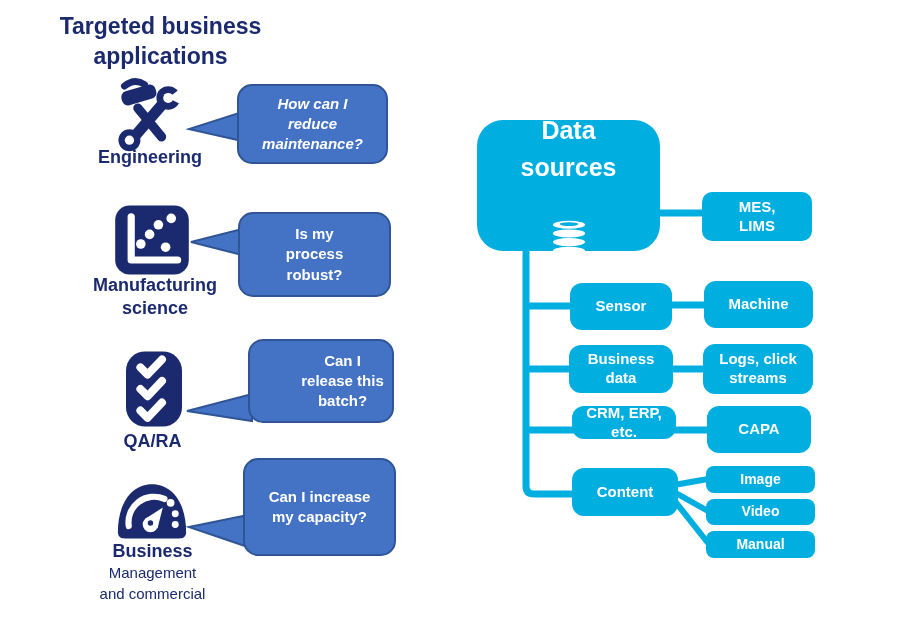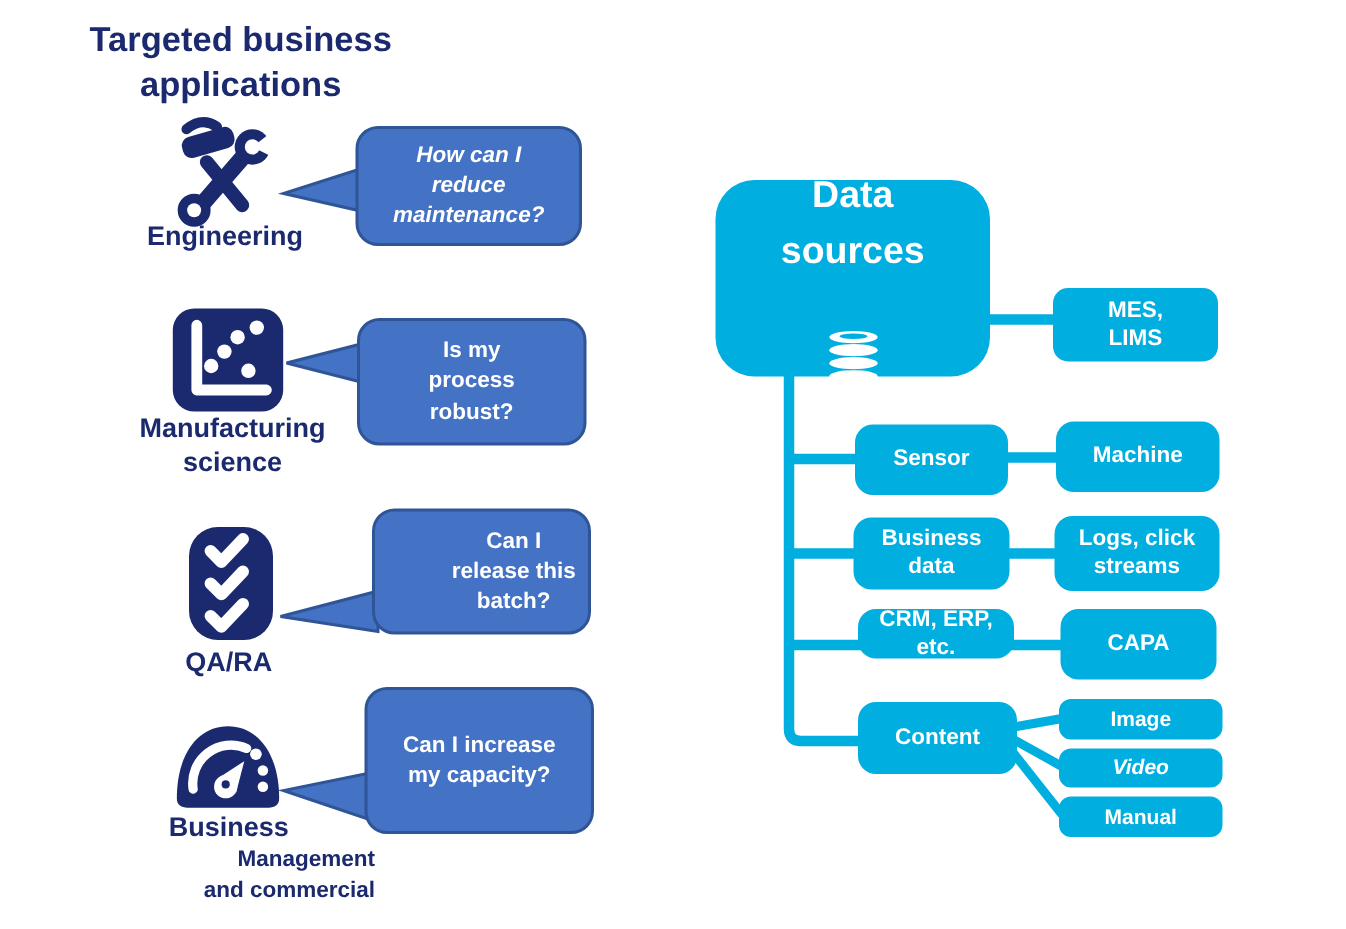--- a/index.html
+++ b/index.html
@@ -17,22 +17,22 @@
   .pre{white-space:pre-line;}
   .title{
     color:var(--navy);font-weight:bold;font-size:23px;line-height:1.3;
     text-align:center;margin:0;
   }
   .app-label{
     color:var(--navy);font-weight:bold;font-size:18px;line-height:1.25;
     text-align:center;
   }
   .app-sublabel{
-    color:var(--navy);font-weight:700;font-size:15px;line-height:1.4;
-    text-align:right;
+    color:var(--navy);font-weight:400;font-size:15px;line-height:1.4;
+    text-align:center;
   }
   .bubble{
     background:var(--bubble_fill);border:2px solid var(--bubble_border);
     border-radius:15px;color:#fff;font-weight:bold;font-size:15px;
     line-height:1.35;text-align:center;display:flex;align-items:center;
     justify-content:center;box-sizing:border-box;
   }
   .node{
     background:var(--cyan);color:#fff;font-weight:bold;font-size:15px;
     line-height:1.25;text-align:center;display:flex;align-items:center;
@@ -177,16 +177,16 @@
   <div class="abs node pre" style="left:703px;top:344px;width:110px;height:50px;">Logs, click
 streams</div>
 
   <div class="abs node pre" style="left:572px;top:406px;width:104px;height:33px;">CRM, ERP,
 etc.</div>
   <div class="abs node pre" style="left:707px;top:406px;width:104px;height:47px;">CAPA</div>
 
   <div class="abs node pre" style="left:572px;top:468px;width:106px;height:48px;">Content</div>
 
   <div class="abs node node-sm" style="left:706px;top:466px;width:109px;height:27px;">Image</div>
-  <div class="abs node node-sm" style="left:706px;top:499px;width:109px;height:26px;font-style:italic;">Video</div>
+  <div class="abs node node-sm" style="left:706px;top:499px;width:109px;height:26px;">Video</div>
   <div class="abs node node-sm" style="left:706px;top:531px;width:109px;height:27px;">Manual</div>
 
 </div>
 
 </body></html>

